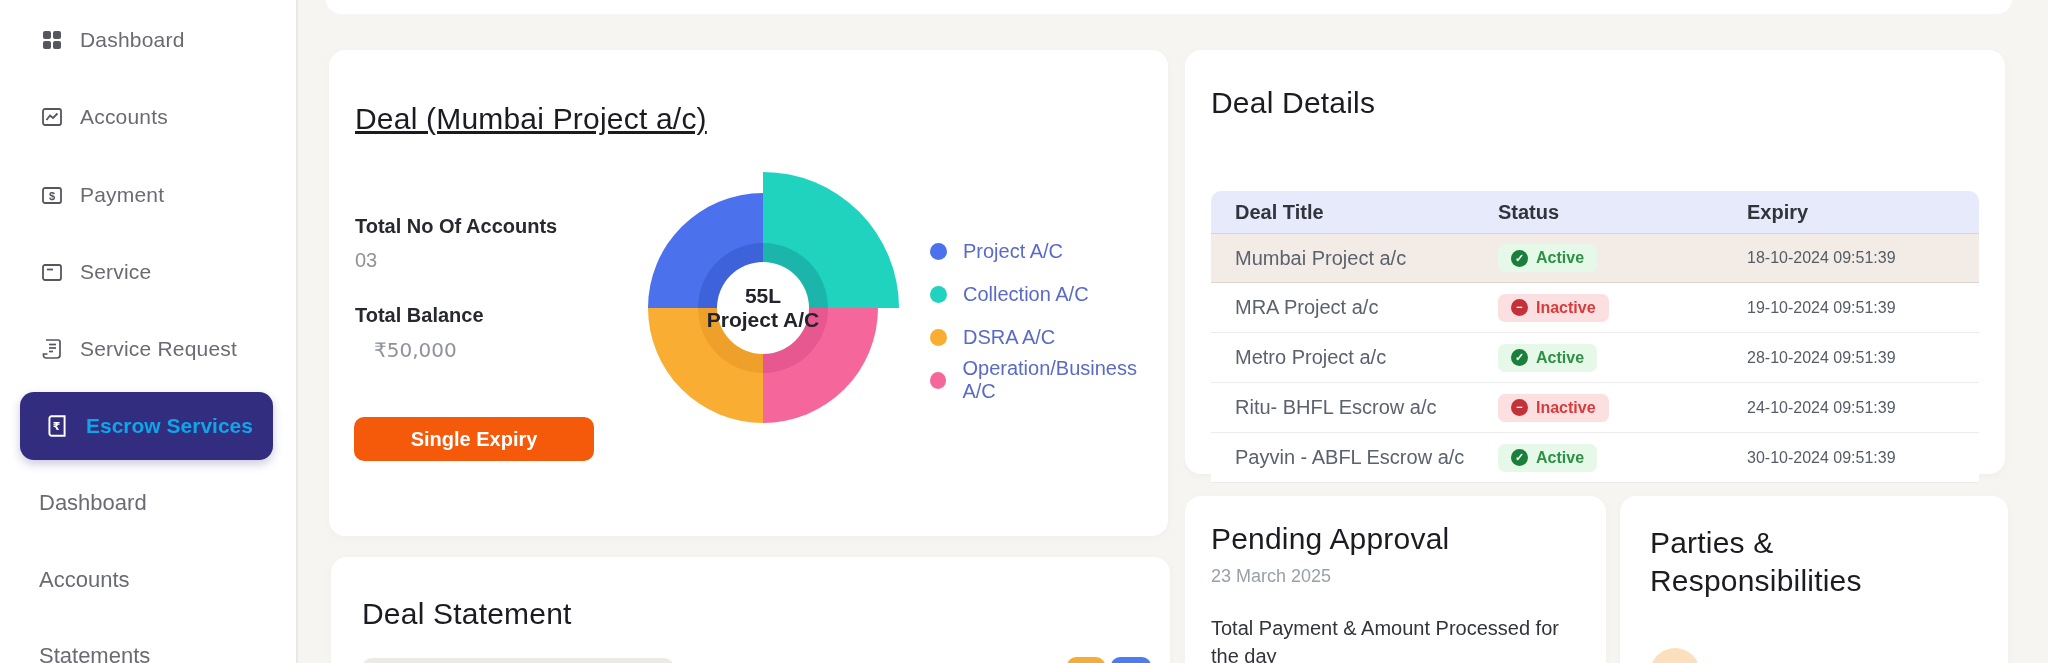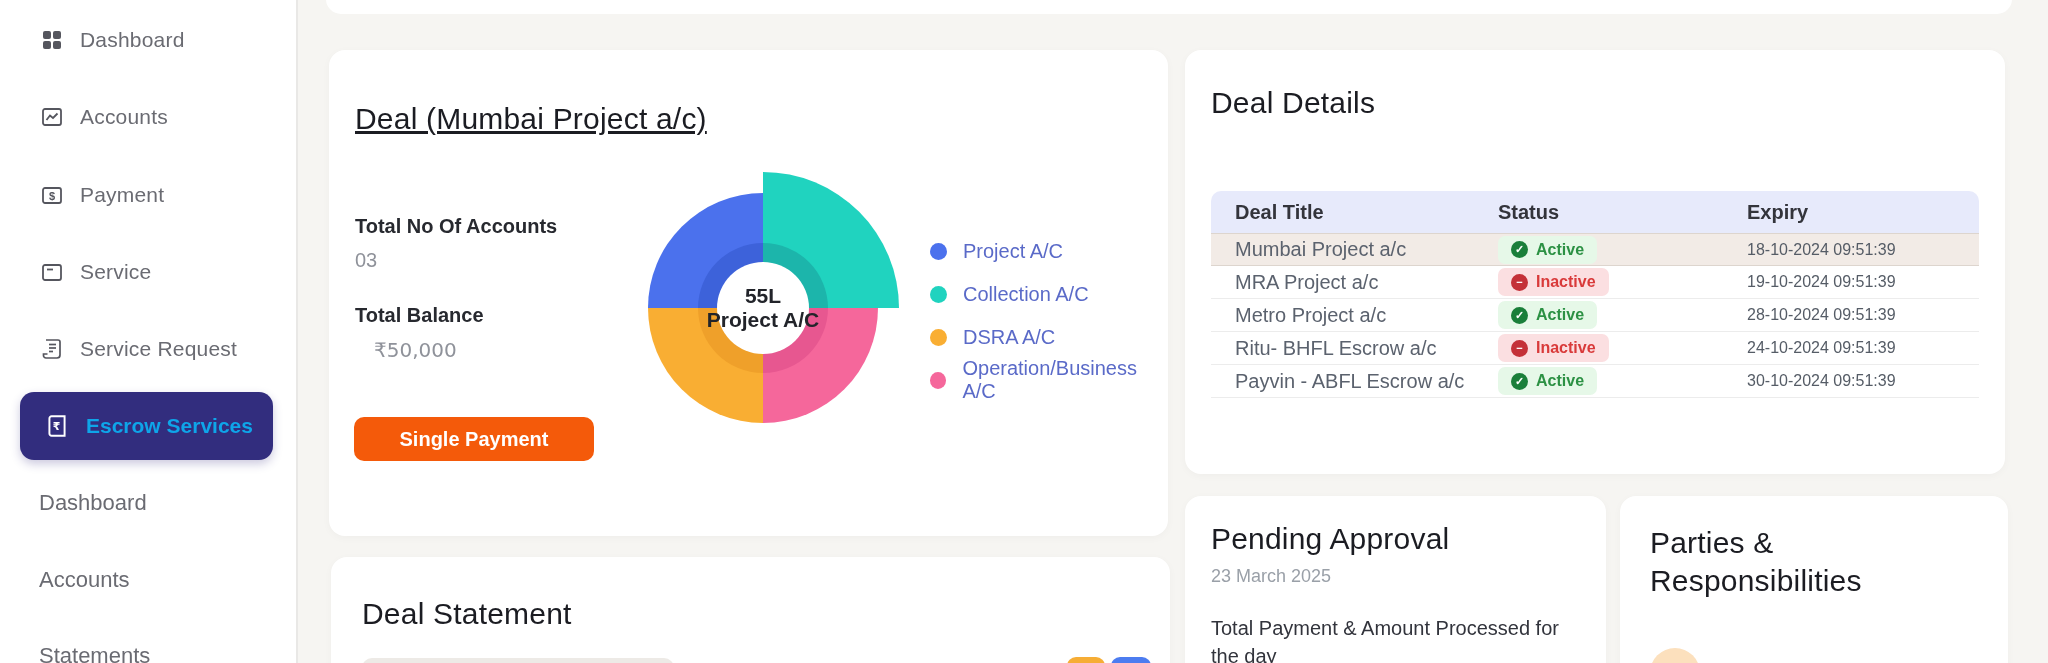--- a/index.html
+++ b/index.html
@@ -35,21 +35,21 @@
   .legend { position:absolute; left:601px; top:189px; display:flex; flex-direction:column; gap:19px; }
   .legend-item { display:flex; align-items:center; gap:16px; height:24px; cursor:pointer; }
   .legend-dot { width:17px; height:17px; border-radius:50%; }
   .legend-label { font-size:20px; color:#5a6ac8; }
 
   
   #details-card { left:1185px; top:50px; width:820px; height:424px; }
   #details-card .card-title { position:absolute; left:26px; top:28px;margin-top:8px; }
   .ddl-table { position:absolute; left:26px; top:116px; width:768px;margin-top:25px; }
   .ddl-header { display:flex; height:42px; align-items:center; background:#e7eafb; border-radius:10px 10px 0 0; }
-  .ddl-row { display:flex; height:33px; align-items:center; border-bottom:1px solid #ececec; background:#ffffff; cursor:pointer; }
+  .ddl-row { display:flex; height:50px; align-items:center; border-bottom:1px solid #ececec; background:#ffffff; cursor:pointer; }
   .ddl-row.selected { background:#f2ebe6; border-top:1px solid #ddd5ce; border-bottom:1px solid #ddd5ce; }
   .col-title { width:287px; padding-left:24px; }
   .col-status { width:249px; }
   .col-expiry { width:232px; }
   .ddl-header span { font-size:20px; font-weight:bold; color:#33343b; }
   .cell-title { font-size:20px; color:#5b626e; }
   .cell-expiry { font-size:16px; color:#555c66; }
   .badge { display:inline-flex; align-items:center; gap:8px; padding:5px 13px; border-radius:7px; font-size:16px; font-weight:bold; }
   .badge .bicon { width:17px; height:17px; border-radius:50%; color:#ffffff; font-size:11px; line-height:17px; text-align:center; font-weight:bold; }
   .badge.active { background:#e6f8e8; color:#2c9144; }
@@ -159,21 +159,21 @@
   <div class="top-strip"></div>
 
   <section class="card" id="deal-card">
     <h2 class="card-title">Deal (Mumbai Project a/c)</h2>
 
     <div class="stat-label" style="top:165px">Total No Of Accounts</div>
     <div class="stat-value" style="top:199px">03</div>
     <div class="stat-label" style="top:254px">Total Balance</div>
     <div class="stat-value" style="top:288px; font-family:'DejaVu Sans',sans-serif;margin-left:19px;">₹50,000</div>
 
-    <button class="orange-btn">Single Payment</button>
+    <button class="orange-btn">Single Expiry</button>
 
     <div class="donut-wrap">
       <svg id="donut-svg" width="280" height="280" viewBox="0 0 280 280">
           <path d="M 140 140 L 140 4 A 136 136 0 0 1 276 140 Z" fill="#20d3bf"></path>
           <path d="M 140 140 L 255 140 A 115 115 0 0 1 140 255 Z" fill="#f5679b"></path>
           <path d="M 140 140 L 140 255 A 115 115 0 0 1 25 140 Z" fill="#f9ae33"></path>
           <path d="M 140 140 L 25 140 A 115 115 0 0 1 139.99999999999997 25 Z" fill="#4b71ed"></path>
           <path d="M 140 140 L 140 75 A 65 65 0 0 1 205 140 Z" fill="#1cb5ab"></path>
           <path d="M 140 140 L 205 140 A 65 65 0 0 1 140 205 Z" fill="#e75790"></path>
           <path d="M 140 140 L 140 205 A 65 65 0 0 1 75 140 Z" fill="#efa02a"></path>

